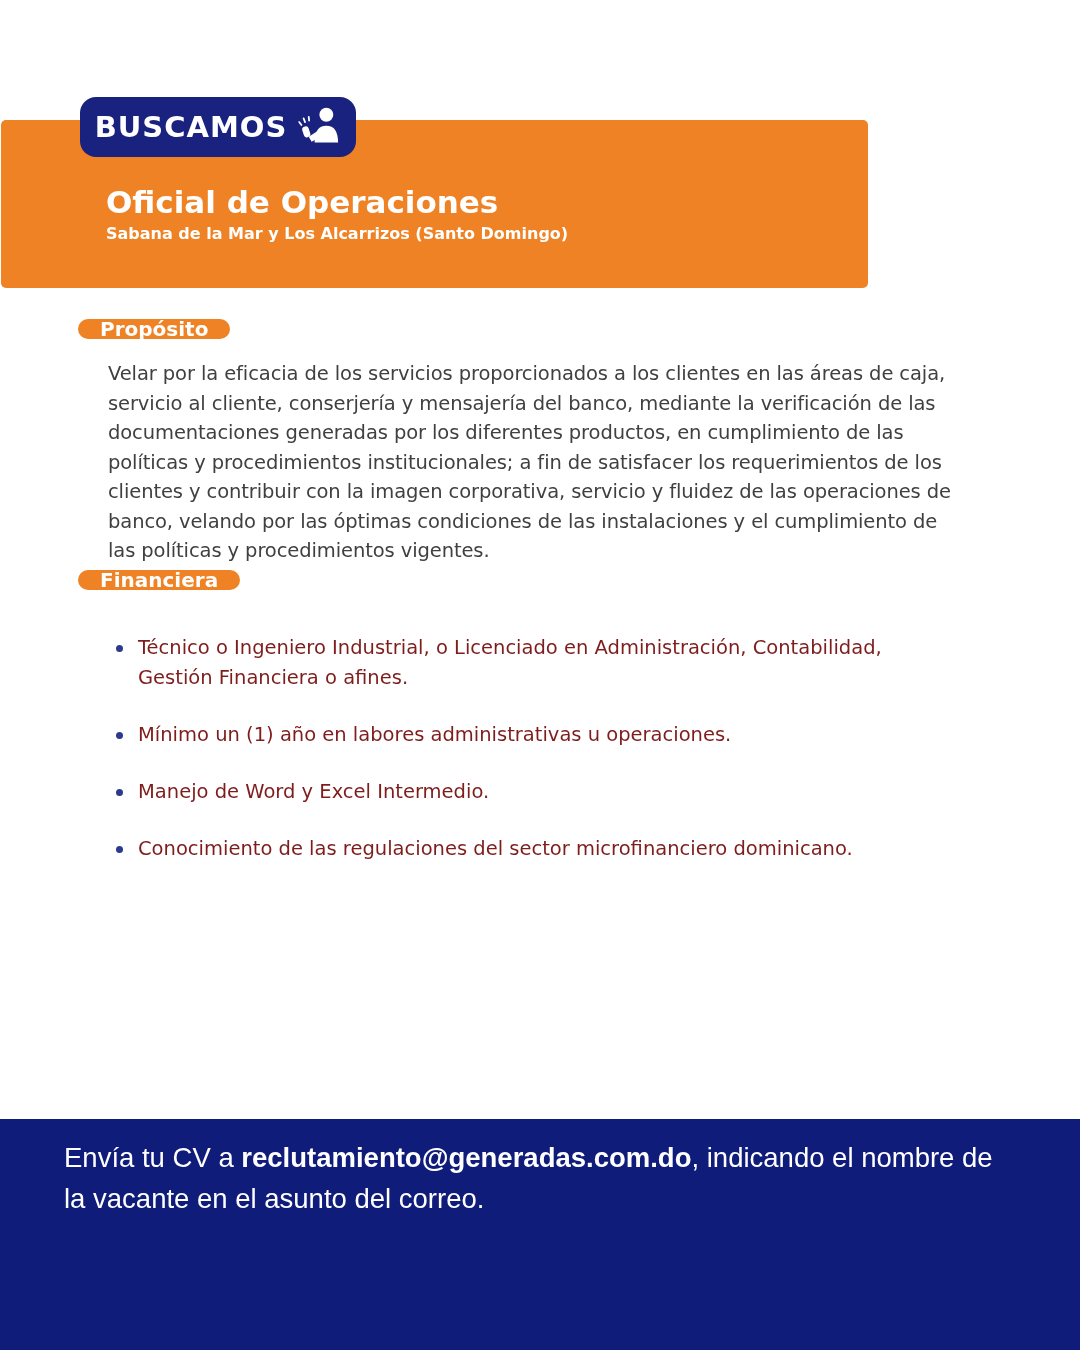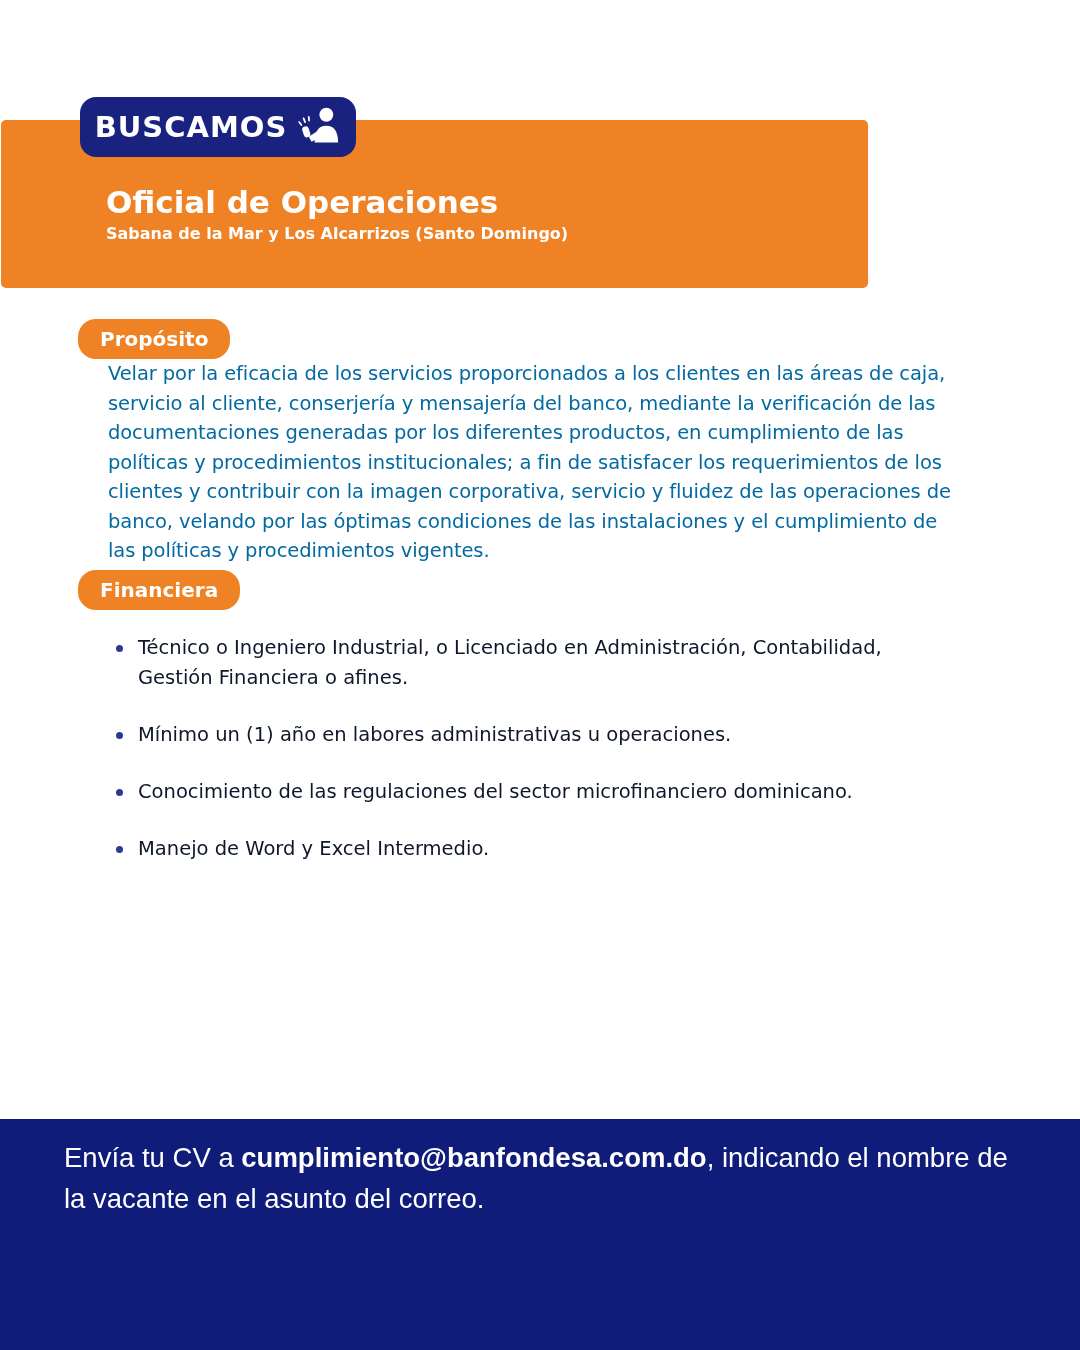--- a/index.html
+++ b/index.html
@@ -38,43 +38,43 @@
     color:#ffffff;font-size:31px;font-weight:700;
   }
   .banner-subtitle{
     position:absolute;left:105px;top:104px;
     color:#ffffff;font-size:16px;font-weight:700;
   }
 
   
   .pill{
     position:absolute;left:78px;
-    min-width:110px;height:40px;
+    min-width:110px;height:20px;
     background:#EE8224;border-radius:18px;
     display:flex;align-items:center;justify-content:center;
     padding:0 22px;box-sizing:border-box;
     color:#ffffff;font-size:20px;font-weight:700;
   }
   #pill-proposito{top:312px;}
   #pill-requisitos{top:563px;}
 
   
   .purpose-text{
     position:absolute;left:108px;top:352px;
     width:860px;
-    color:#0369a1;font-size:19.5px;line-height:29.5px;
+    color:#404040;font-size:19.5px;line-height:29.5px;
     letter-spacing:-0.1px;
   }
 
   
   .req-list{
     position:absolute;left:112px;top:626px;
     width:800px;
     margin:0;padding:0;list-style:none;
-    color:#0f172a;font-size:19.5px;line-height:30px;
+    color:#7f1d1d;font-size:19.5px;line-height:30px;
   }
   .req-list li{
     position:relative;
     padding-left:26px;
     margin-bottom:27px;
   }
   .req-list li::before{
     content:"";
     position:absolute;left:4px;top:12px;
     width:7px;height:7px;border-radius:50%;
@@ -129,24 +129,24 @@
     <span>Propósito</span>
   </div>
   <div class="purpose-text">Velar por la eficacia de los servicios proporcionados a los clientes en las áreas de caja, servicio al cliente, conserjería y mensajería del banco, mediante la verificación de las documentaciones generadas por los diferentes productos, en cumplimiento de las políticas y procedimientos institucionales; a fin de satisfacer los requerimientos de los clientes y contribuir con la imagen corporativa, servicio y fluidez de las operaciones de banco, velando por las óptimas condiciones de las instalaciones y el cumplimiento de las políticas y procedimientos vigentes.</div>
 
   <div class="pill" id="pill-requisitos">
     <span>Financiera</span>
   </div>
   <ul class="req-list">
     <li>Técnico o Ingeniero Industrial, o Licenciado en Administración, Contabilidad, Gestión Financiera o afines.</li>
     <li>Mínimo un (1) año en labores administrativas u operaciones.</li>
+    <li>Manejo de Word y Excel Intermedio.</li>
     <li>Conocimiento de las regulaciones del sector microfinanciero dominicano.</li>
-    <li>Manejo de Word y Excel Intermedio.</li>
   </ul>
 
   <div class="footer">
     <div class="footer-text">
-      <span>Envía tu CV a </span><span class="email">cumplimiento@banfondesa.com.do</span><span>, indicando el nombre de la vacante en el asunto del correo.</span>
+      <span>Envía tu CV a </span><span class="email">reclutamiento@generadas.com.do</span><span>, indicando el nombre de la vacante en el asunto del correo.</span>
     </div>
 
   </div>
 
 </div>
 
 </body></html>

